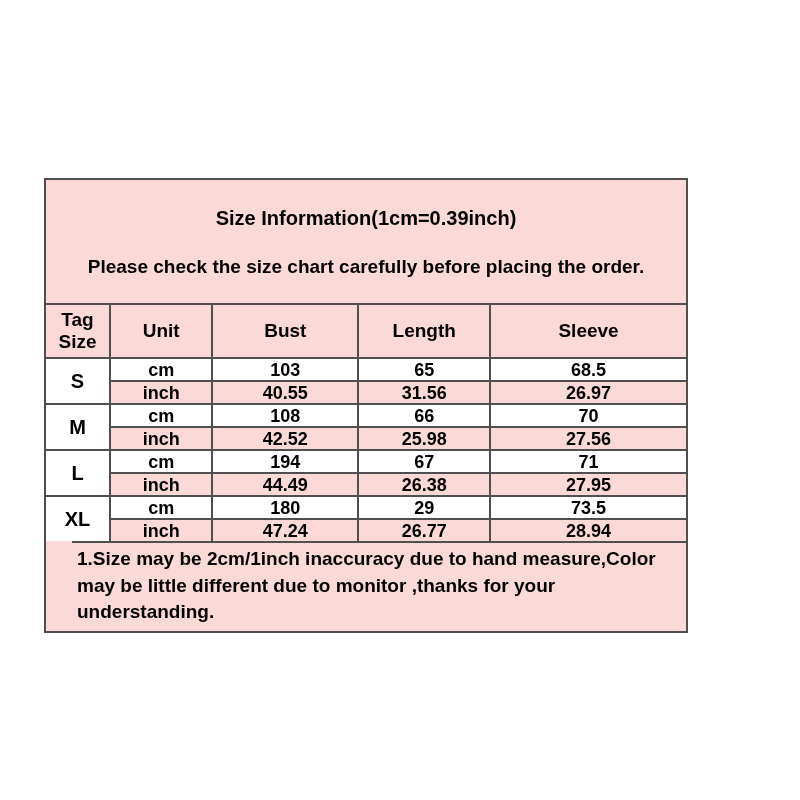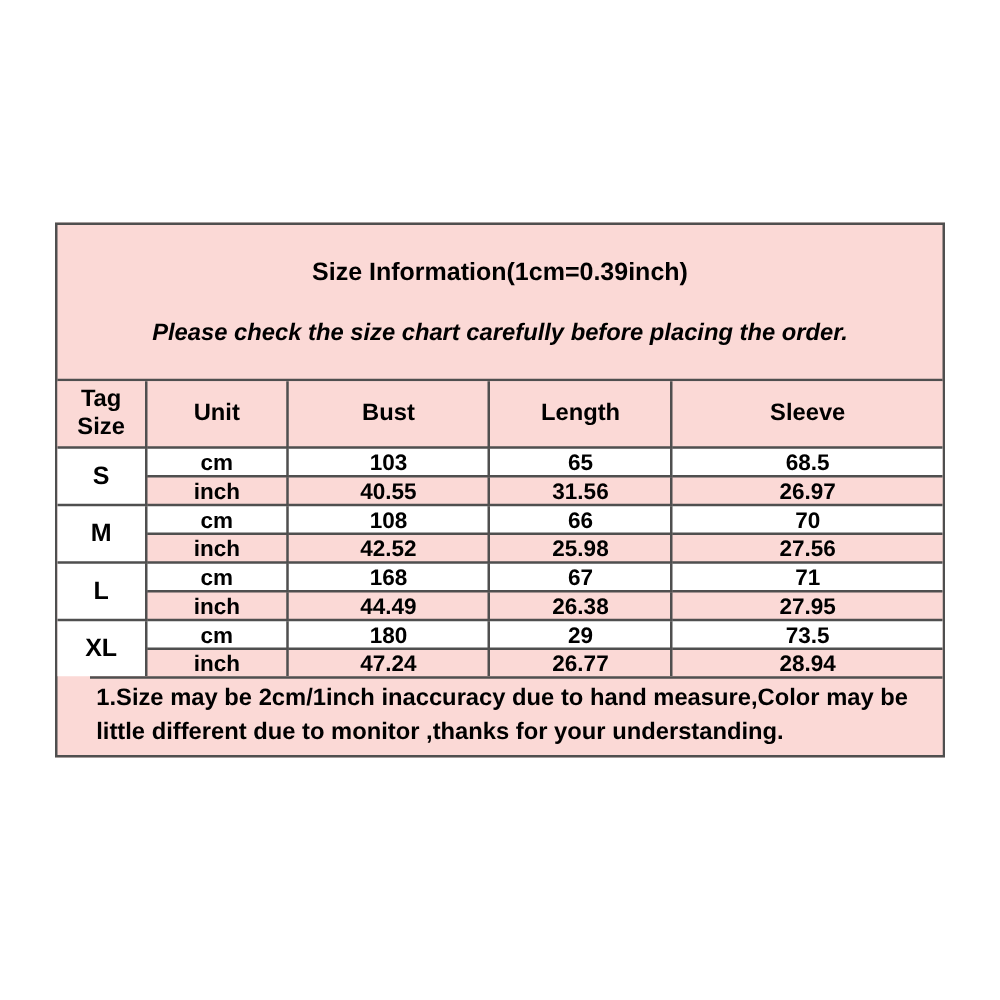--- a/index.html
+++ b/index.html
@@ -13,40 +13,39 @@
     width:800px;height:800px;
     background:#ffffff;
     font-family:"Liberation Sans", sans-serif;
     font-weight:bold;
     color:var(--text);
     position:relative;
     overflow:hidden;
   }
   .panel{
     position:absolute;
-    left:44px;top:178px;width:712px;
+    left:44px;top:178px;width:644px;
     box-sizing:border-box;
     border:2px solid var(--border);
     background:var(--pink);
   }
   .title-section{
     text-align:center;
     border-bottom:2px solid var(--border);
     padding:18px 8px 25px 8px;
   }
   .title{
     font-size:20px;
     line-height:24px;
     margin:8px 0 0 0;
   }
   .subtitle{
     font-size:19px;
     line-height:23px;
     margin:25px 0 0 0;
-    font-style:italic;
   }
   table.size-table{
     width:100%;
     border-collapse:collapse;
     border-style:hidden;
     table-layout:fixed;
   }
   .size-table th,.size-table td{
     border:2px solid var(--border);
     text-align:center;
@@ -130,21 +129,21 @@
         </tr>
         <tr class="inch">
           <td>inch</td>
           <td>42.52</td>
           <td>25.98</td>
           <td>27.56</td>
         </tr>
         <tr class="cm">
           <td rowspan="2" class="tag">L</td>
           <td>cm</td>
-          <td>168</td>
+          <td>194</td>
           <td>67</td>
           <td>71</td>
         </tr>
         <tr class="inch">
           <td>inch</td>
           <td>44.49</td>
           <td>26.38</td>
           <td>27.95</td>
         </tr>
         <tr class="cm">

